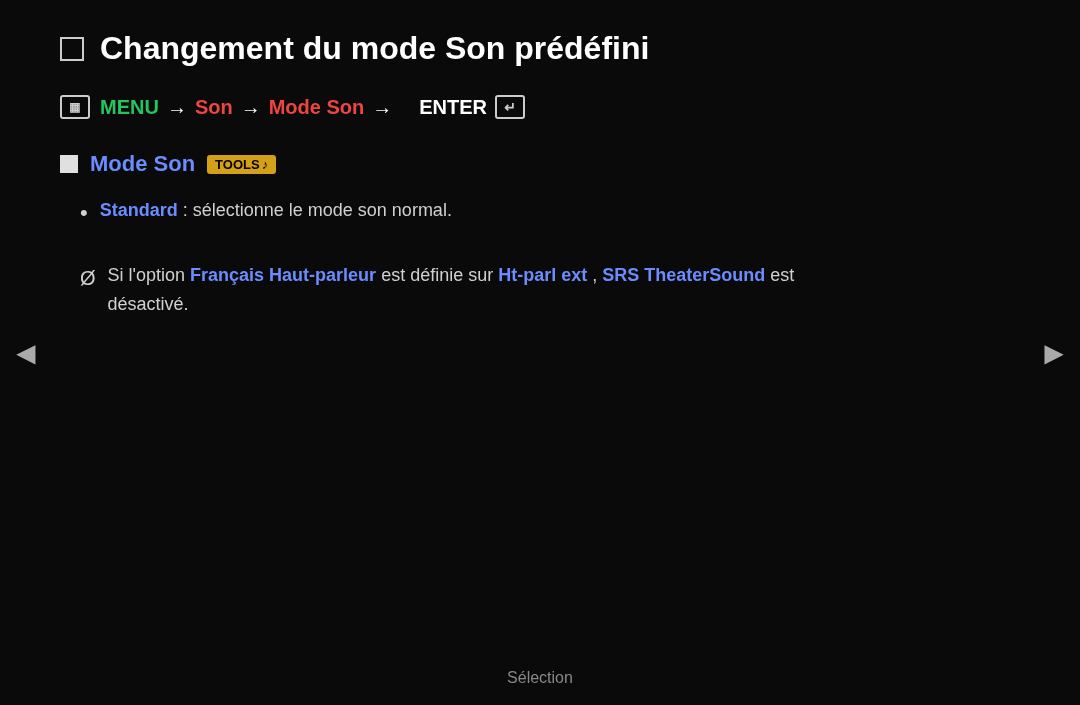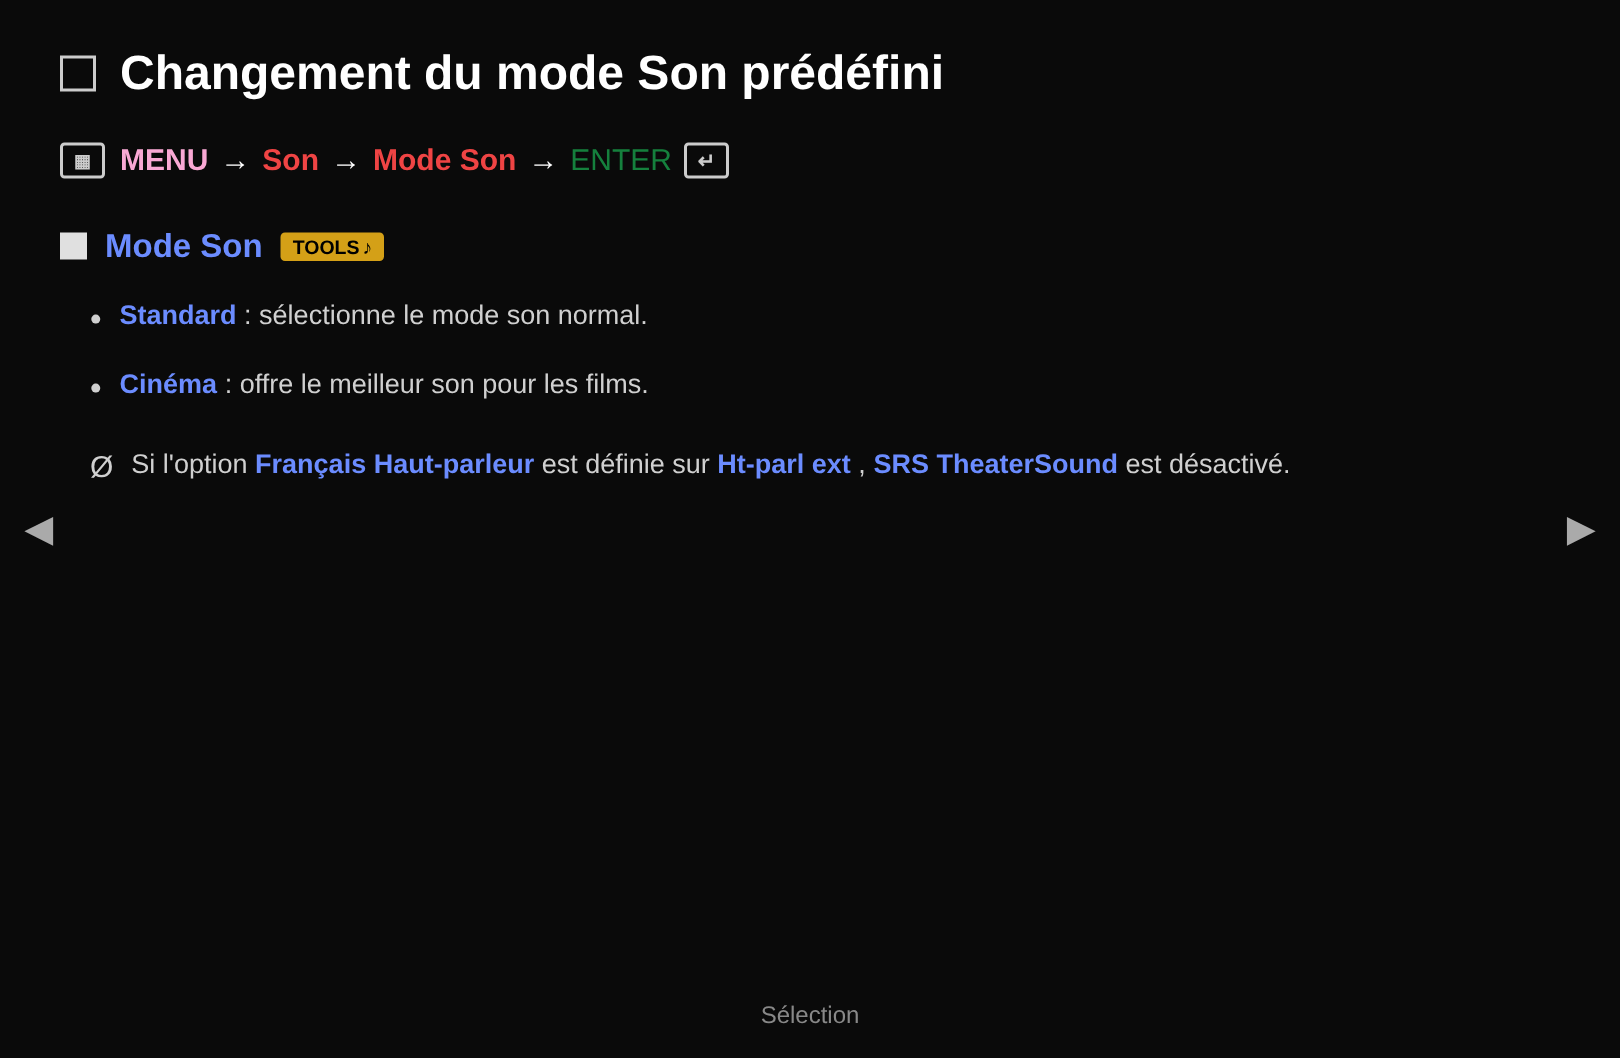--- a/index.html
+++ b/index.html
@@ -9,21 +9,21 @@
       height: 705px;
       background-color: #0a0a0a;
       color: #e0e0e0;
       font-family: 'Arial', sans-serif;
       font-size: 18px;
       overflow: hidden;
       position: relative;
     }
 
     .main-content {
-      padding: 30px 80px 30px 40px;
+      padding: 30px 80px 30px 60px;
       max-width: 960px;
     }
 
     .page-title {
       display: flex;
       align-items: center;
       gap: 16px;
       margin-bottom: 28px;
     }
 
@@ -108,21 +108,21 @@
       padding: 2px 8px;
       border-radius: 3px;
       display: inline-flex;
       align-items: flex-start;
       gap: 2px;
     }
 
     .bullet-list {
       list-style: none;
       padding-left: 20px;
-      margin-bottom: 20px;
+      margin-bottom: 32px;
     }
 
     .bullet-list li {
       display: flex;
       align-items: flex-start;
       gap: 12px;
       margin-bottom: 14px;
       font-size: 18px;
       line-height: 1.5;
       color: #d0d0d0;
@@ -200,52 +200,45 @@
 
 <div class="main-content">
 
   <div class="page-title">
     <span class="checkbox-icon"></span>
     <h1>Changement du mode Son prédéfini</h1>
   </div>
 
   <div class="breadcrumb">
     <span class="menu-icon">▦</span>
-    <span style="color:#f9a8d4;">MENU</span>
+    <span style="color:#22c55e;">MENU</span>
     <span style="color:#ffffff;">→</span>
     <span class="highlight">Son</span>
     <span style="color:#ffffff;">→</span>
     <span class="highlight">Mode Son</span>
     <span style="color:#ffffff;">→</span>
-    <span style="color:#15803d;font-weight:normal;">ENTER</span>
+    <span style="color:#ffffff;font-weight:bold;margin-left:19px;">ENTER</span>
     <span class="enter-icon">↵</span>
   </div>
 
   <div class="section-header">
     <span class="square-icon"></span>
     <span class="section-title">Mode Son</span>
     <span class="tools-badge">
       <span>TOOLS</span>
       <span>♪</span>
     </span>
   </div>
 
   <ul class="bullet-list">
     <li>
 
       <span>
         <span class="term">Standard</span>
         <span> : sélectionne le mode son normal.</span>
-      </span>
-    </li>
-    <li>
-
-      <span>
-        <span class="term">Cinéma</span>
-        <span> : offre le meilleur son pour les films.</span>
       </span>
     </li>
   </ul>
 
   <div class="note-block">
     <span class="note-icon">Ø</span>
     <span>
       <span>Si l'option </span>
       <span class="term">Français Haut-parleur</span>
       <span> est définie sur </span>

